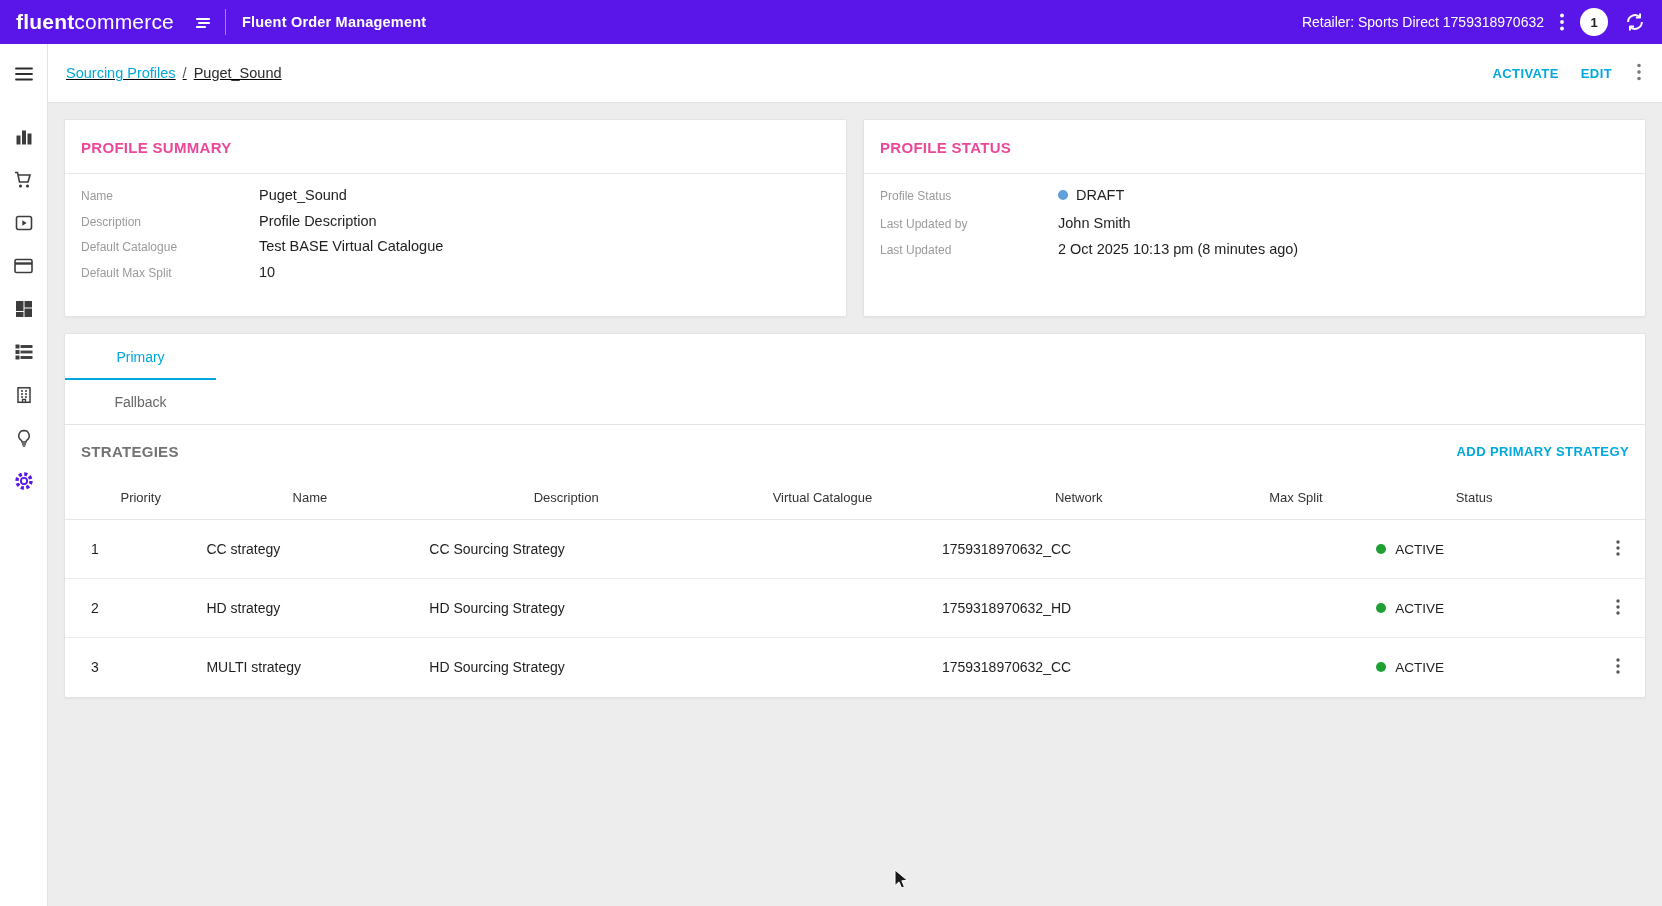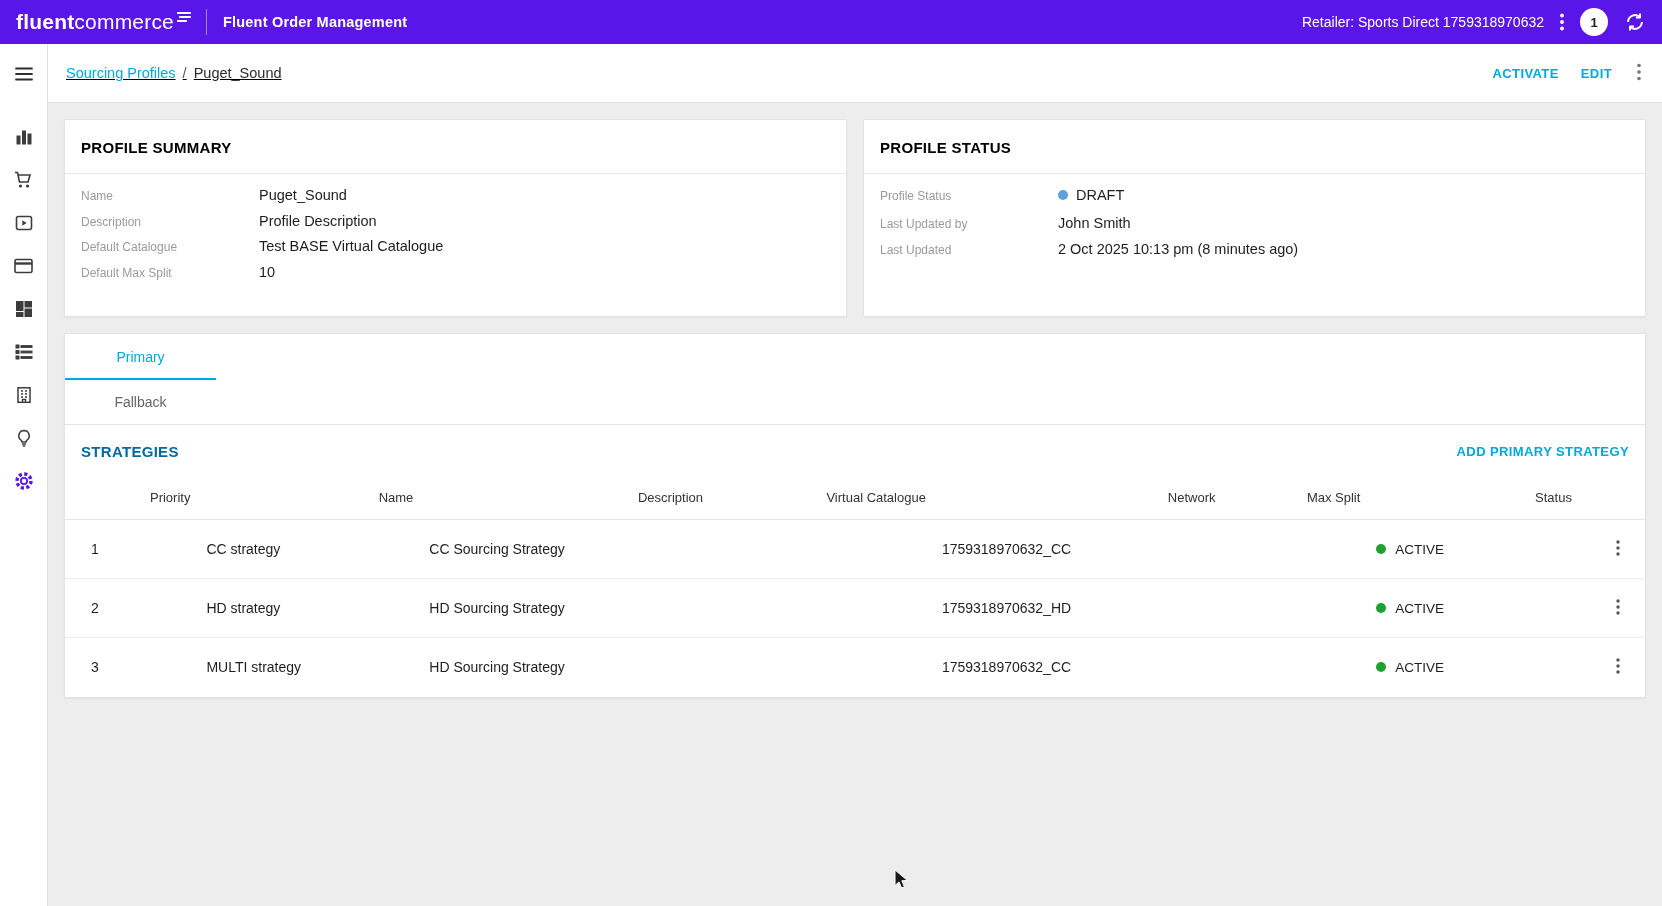--- a/index.html
+++ b/index.html
@@ -1,20 +1,20 @@
 <!DOCTYPE html>
 <html><head>
 <meta charset="utf-8">
 <style>
   * { margin:0; padding:0; box-sizing:border-box; }
   html,body { width:1662px; height:906px; overflow:hidden; font-family:"Liberation Sans", sans-serif; background:#ededed; }
 
   
   .topbar { height:44px; background:#5a16e8; display:flex; align-items:center; color:#fff; padding:0 14px 0 16px; }
-  .brand { display:flex; align-items:flex-start; gap:0; }
+  .brand { display:flex; align-items:flex-end; gap:19px; }
   .brand-text { font-size:21px; letter-spacing:.2px; white-space:nowrap; }
   .brand-text b { font-weight:700; }
   .brand-text span { font-weight:300; }
   .brand-mark { display:inline-block; margin-left:2px; }
   .topbar-divider { width:1px; height:26px; background:rgba(255,255,255,.45); margin:0 16px 0 14px; }
   .app-title { font-size:14.5px; font-weight:600; letter-spacing:.2px; }
   .topbar-right { margin-left:auto; display:flex; align-items:center; gap:14px; }
   .retailer { font-size:14px; font-weight:400; }
   .icon-btn { background:none; border:none; cursor:pointer; display:flex; align-items:center; justify-content:center; padding:2px; }
   .badge-circle { width:28px; height:28px; border-radius:50%; background:#fff; color:#222; font-size:13px; font-weight:700; display:flex; align-items:center; justify-content:center; cursor:pointer; border:none; }
@@ -38,41 +38,41 @@
   .crumb-current { color:#2b2b2b; font-weight:500; }
   .header-actions { margin-left:auto; display:flex; align-items:center; gap:22px; }
   .action-link { color:#00a8e0; font-size:13px; font-weight:700; letter-spacing:.4px; background:none; border:none; cursor:pointer; }
   .kebab-gray { background:none; border:none; cursor:pointer; padding:3px; }
 
   
   .content { flex:1; background:#ededed; padding:16px 16px 0 16px; overflow:hidden; position:relative; }
   .cards-row { display:grid; grid-template-columns:1fr 1fr; gap:16px; }
   .card { background:#fff; border:1px solid #e3e3e3; border-radius:2px; box-shadow:0 1px 2px rgba(0,0,0,.05); }
   .card-title-bar { padding:19px 16px 16px 16px; border-bottom:1px solid #e8e8e8; }
-  .card-title { font-size:15px; font-weight:700; color:#000000; letter-spacing:.3px; }
+  .card-title { font-size:15px; font-weight:700; color:#ec4899; letter-spacing:.3px; }
   .card-body { padding:13px 16px 18px 16px; min-height:142px; }
   .field-row { display:flex; align-items:baseline; min-height:25.5px; }
   .field-label { width:178px; flex-shrink:0; font-size:12px; color:#9a9a9a; }
   .field-value { font-size:14.5px; color:#1e1e1e; display:flex; align-items:center; gap:8px; }
   .dot { width:10px; height:10px; border-radius:50%; display:inline-block; flex-shrink:0; }
   .dot-draft { background:#5f9fdc; }
   .dot-active { background:#1ea032; }
 
   
   .tab-card { margin-top:16px; background:#fff; border:1px solid #e3e3e3; border-radius:2px; box-shadow:0 1px 2px rgba(0,0,0,.05); }
   .tabs { display:flex; border-bottom:1px solid #e4e4e4;flex-direction:column; }
   .tab { width:151px; height:45px; display:flex; align-items:center; justify-content:center; font-size:14px; color:#666; background:none; border:none; cursor:pointer; position:relative; }
   .tab.active { color:#00a8e0; font-weight:500; }
   .tab.active::after { content:""; position:absolute; left:0; right:0; bottom:-1px; height:2px; background:#00a8e0; }
   .strategies-header { display:flex; align-items:center; padding:18px 16px 16px 16px; }
-  .strategies-title { font-size:15px; font-weight:700; color:#0369a1; letter-spacing:.3px; }
+  .strategies-title { font-size:15px; font-weight:700; color:#737373; letter-spacing:.3px; }
   .add-strategy { margin-left:auto; color:#00a8e0; font-size:13px; font-weight:700; letter-spacing:.4px; background:none; border:none; cursor:pointer; }
 
   table.strategies { width:100%; border-collapse:collapse; }
-  table.strategies th { text-align:right; font-size:13px; font-weight:500; color:#333; padding:14px 8px; border-bottom:1px solid #e6e6e6; }
+  table.strategies th { text-align:center; font-size:13px; font-weight:500; color:#333; padding:14px 8px; border-bottom:1px solid #e6e6e6; }
   table.strategies td { font-size:14px; color:#1e1e1e; padding:0 8px; height:59px; border-bottom:1px solid #ececec; }
   table.strategies tr:last-child td { border-bottom:none; }
   .col-priority { width:8.2%; padding-left:26px !important; }
   .col-name { width:13.7%; }
   .col-desc { width:17.8%; }
   .col-vcat { width:13.7%; }
   .col-network { width:17.8%; }
   .col-maxsplit { width:8.9%;margin-left:44px; }
   .col-status { width:13%; }
   .col-actions { width:4%; text-align:right; padding-right:22px !important; }

